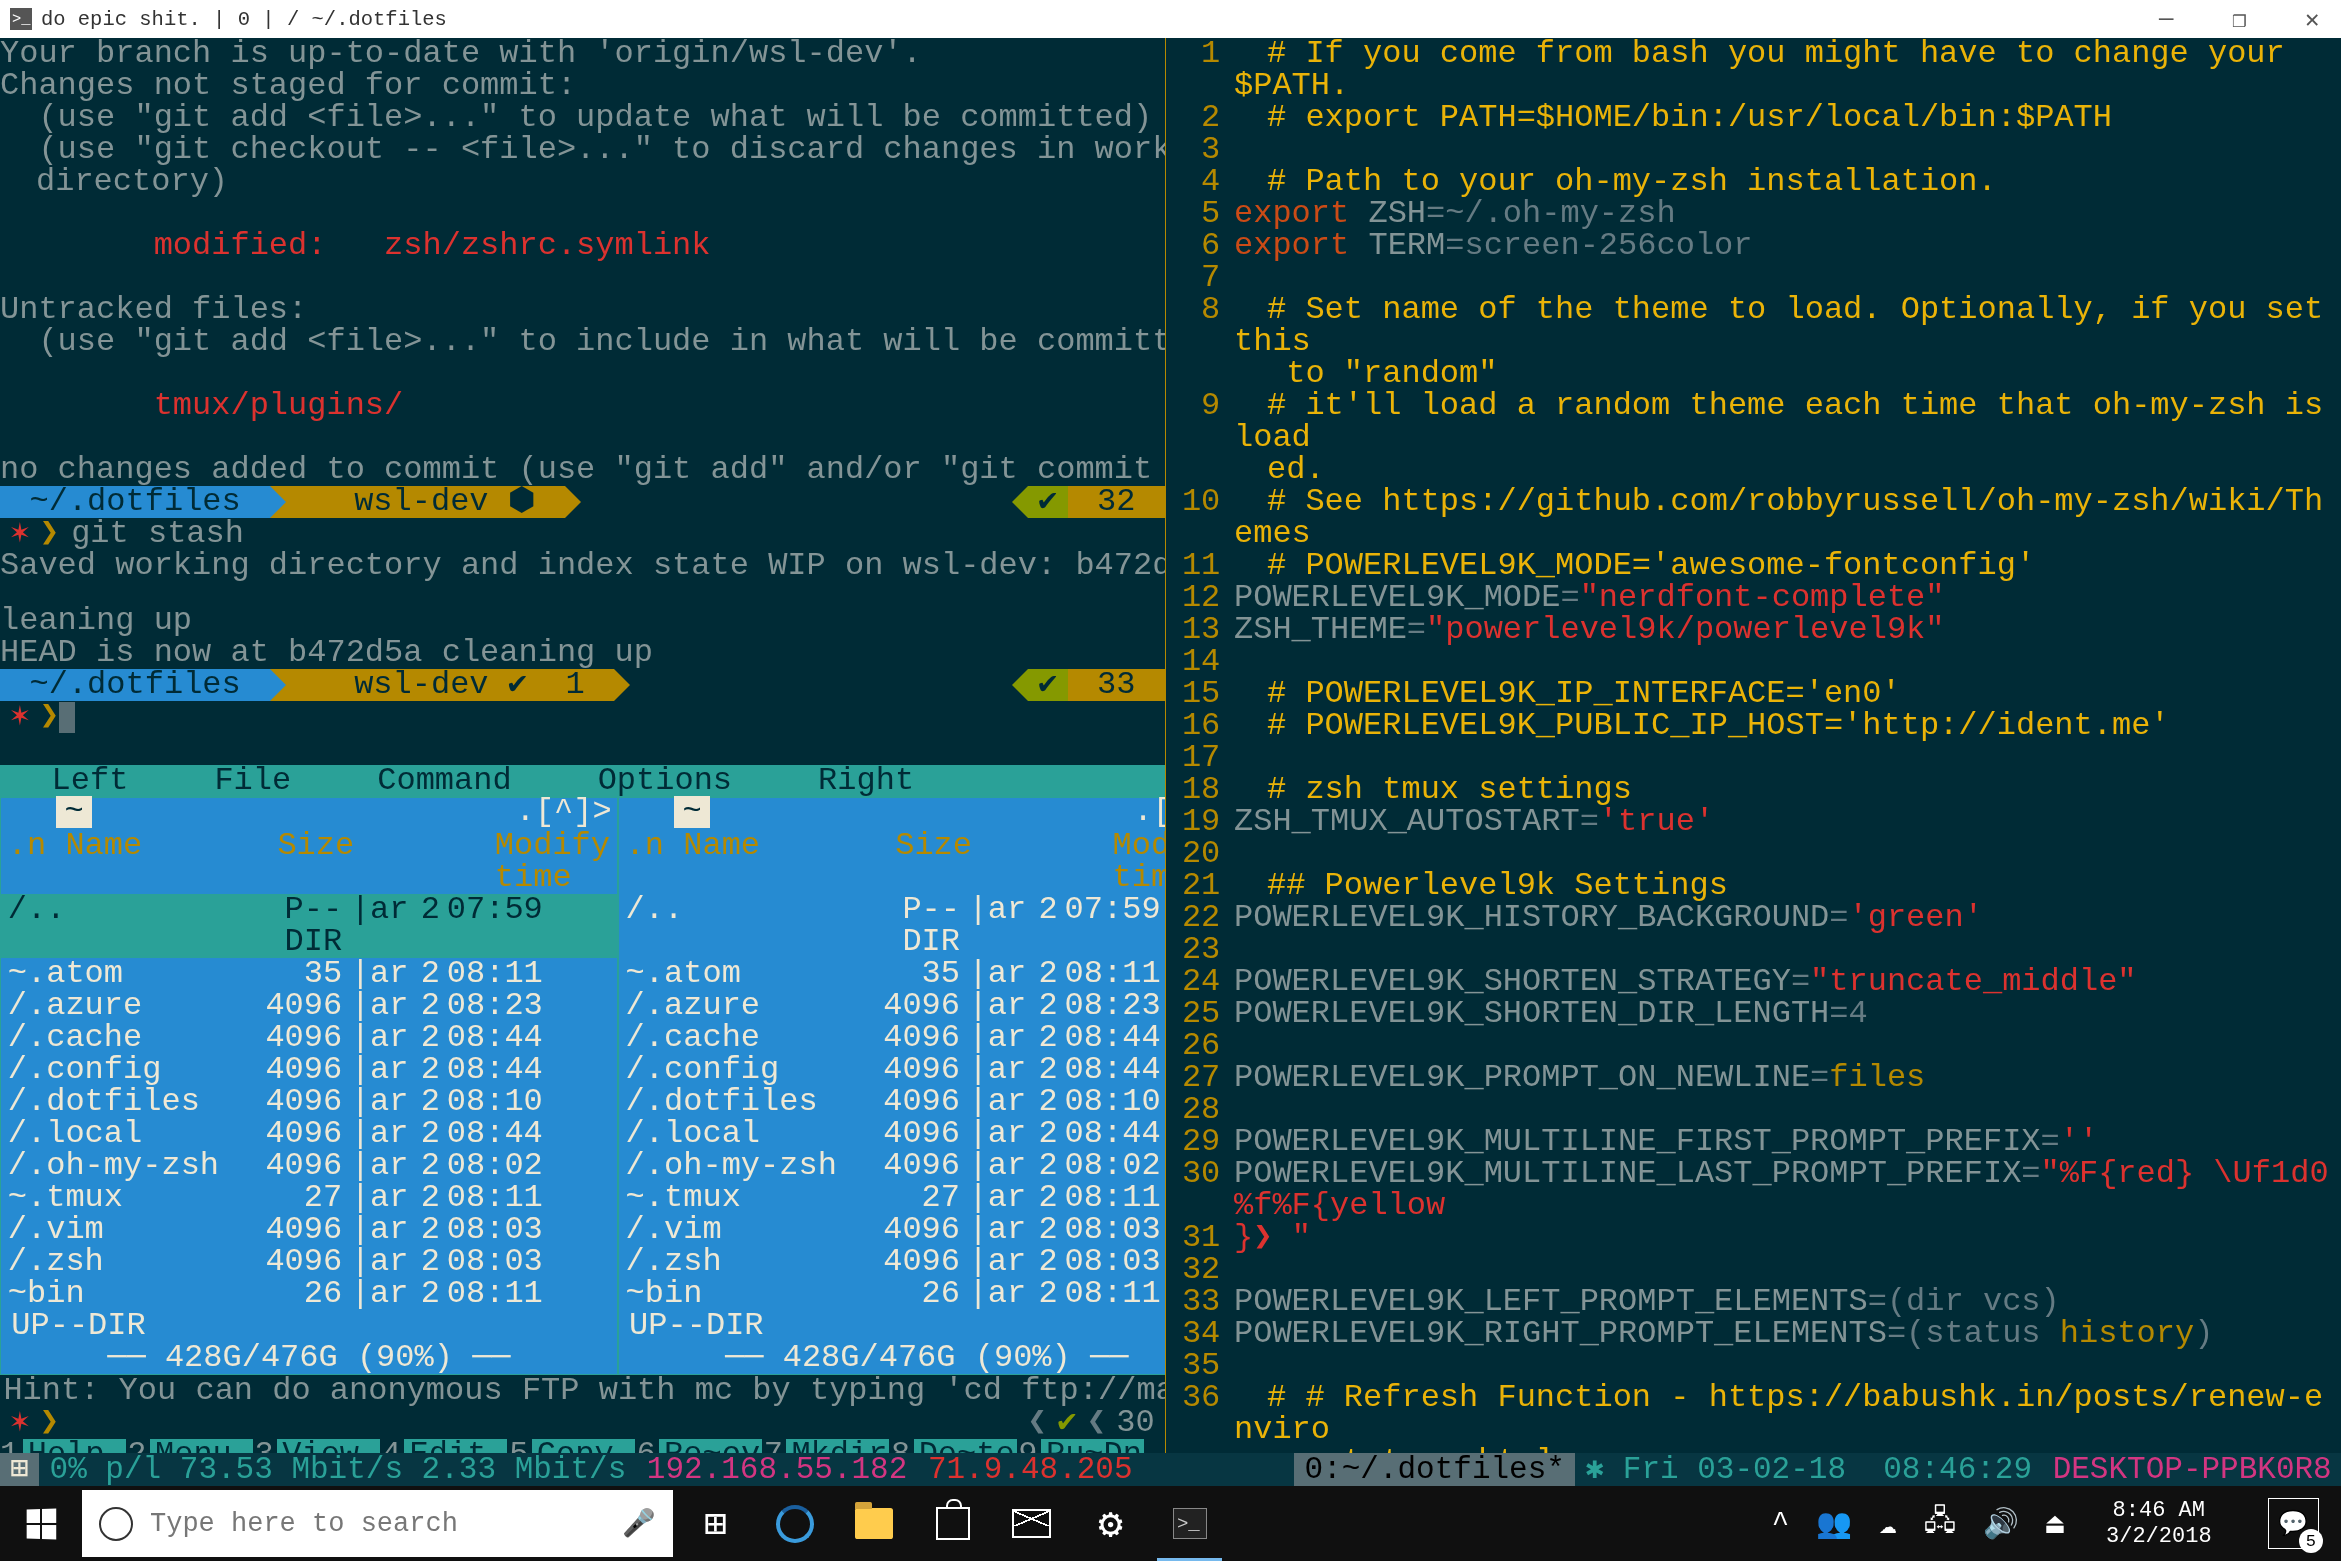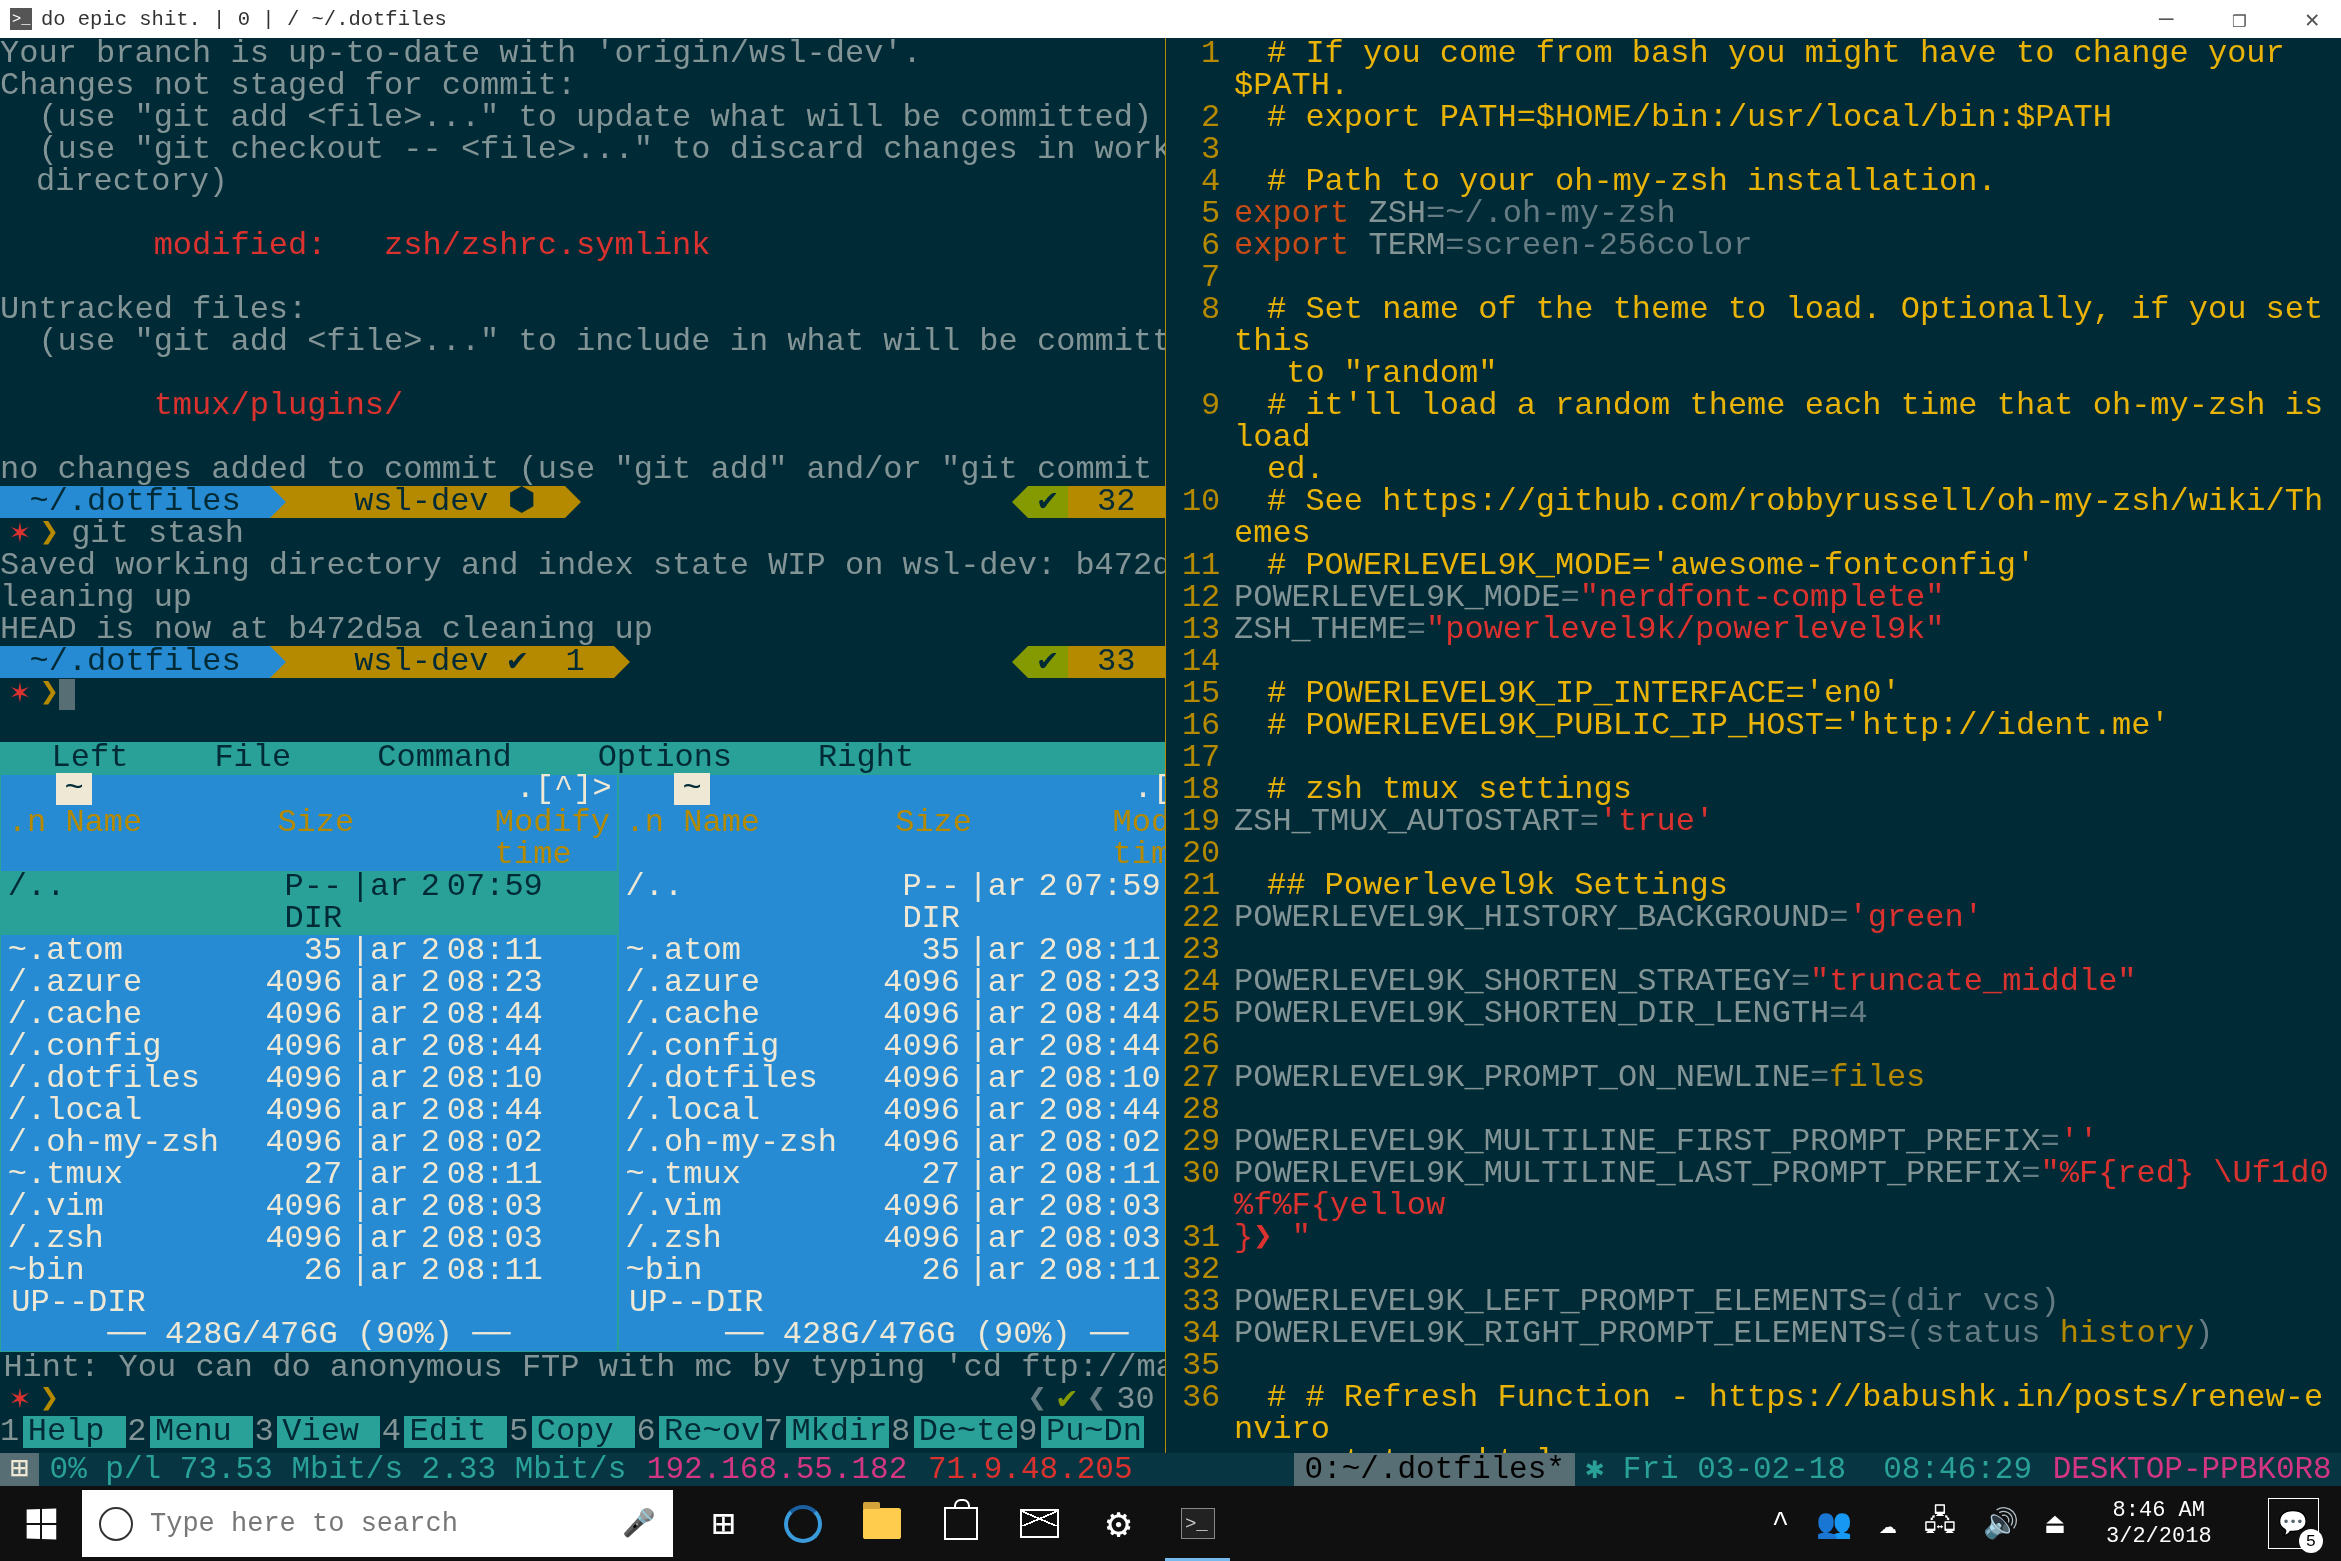--- a/index.html
+++ b/index.html
@@ -69,21 +69,21 @@
   .code-line { display:flex; }
   .ln { width:68px; text-align:right; padding-right:13.7px; color:#b58900; flex-shrink:0; }
   .code { flex:1; white-space:pre-wrap; word-break:break-all; }
   .vim-cmd { color:#839496; padding:0 8.6px; }
   
   
   .taskbar { position:absolute; bottom:0; left:0; right:0; height:75px; background:#101010; display:flex; align-items:center; color:#fff; font-size:24px; }
   .start-btn { width:82px; height:75px; display:flex; align-items:center; justify-content:center; }
   .win-logo { display:grid; grid-template-columns:13.7px 13.7px; grid-template-rows:13.7px 13.7px; gap:2.6px; transform:perspective(86px) rotateY(-10deg); }
   .win-logo div { background:#fff; }
-  .search-box { width:591px; height:67px; background:#fff; color:#777; display:flex; align-items:center; padding:0 17px; margin-right:11px; }
+  .search-box { width:591px; height:67px; background:#fff; color:#777; display:flex; align-items:center; padding:0 17px; margin-right:3px; }
   .search-box .circ { width:34px; height:34px; border:2.6px solid #333; border-radius:50%; margin-right:17px; }
   .search-box .ph { flex:1; font-size:27px; }
   .search-box .mic { color:#333; font-size:27px; }
   .tb-icons { display:flex; align-items:center; }
   .tb-icon { width:79px; height:75px; display:flex; align-items:center; justify-content:center; font-size:38px; position:relative; }
   .tb-icon.active::after { content:""; position:absolute; bottom:0; left:6.8px; right:6.8px; height:3.4px; background:#76b9ed; }
   .tray { margin-left:auto; display:flex; align-items:center; gap:27px; padding-right:8.6px; }
   .tray-icon { font-size:29px; color:#fff; }
   .clock { text-align:center; font-size:22px; line-height:26px; padding:0 15.4px; }
   .notif { width:51px; height:51px; border:1.7px solid #fff; margin:0 13.7px; position:relative; display:flex; align-items:center; justify-content:center; }
@@ -142,21 +142,21 @@
       <span class="seg" style="background:#859900;color:#002b36">✔</span>
       <span class="seg seg-yellow-bg"> 32 </span>
     </div>
     <div class="pl-line">
       <span class="seg red">✶</span>
       <span class="yellow">❯</span>
       <span class="txt" style="padding-left:12px">git stash</span>
     </div>
     <div id="stash-out">
         <div class="txt" style="white-space: pre;">Saved working directory and index state WIP on wsl-dev: b472d5a c</div>
-        <div class="txt" style="white-space: pre;">leaning up</div>
+        <div class="txt" style="white-space: pre; margin-top: 23px;">leaning up</div>
         <div class="txt" style="white-space: pre;">HEAD is now at b472d5a cleaning up</div>
       </div>
 
     <div class="pl-line">
       <span class="seg seg-blue-bg"> ~/.dotfiles </span>
       <span class="arrow-r" style="border-left:16.3px solid #268bd2; background:#b58900;"></span>
       <span class="seg seg-yellow-bg">   wsl-dev ✔  1 </span>
       <span class="arrow-r" style="border-left:16.3px solid #b58900;"></span>
       <span style="flex:1"></span>
       <span class="arrow-l" style="border-right:16.3px solid #859900;"></span>

